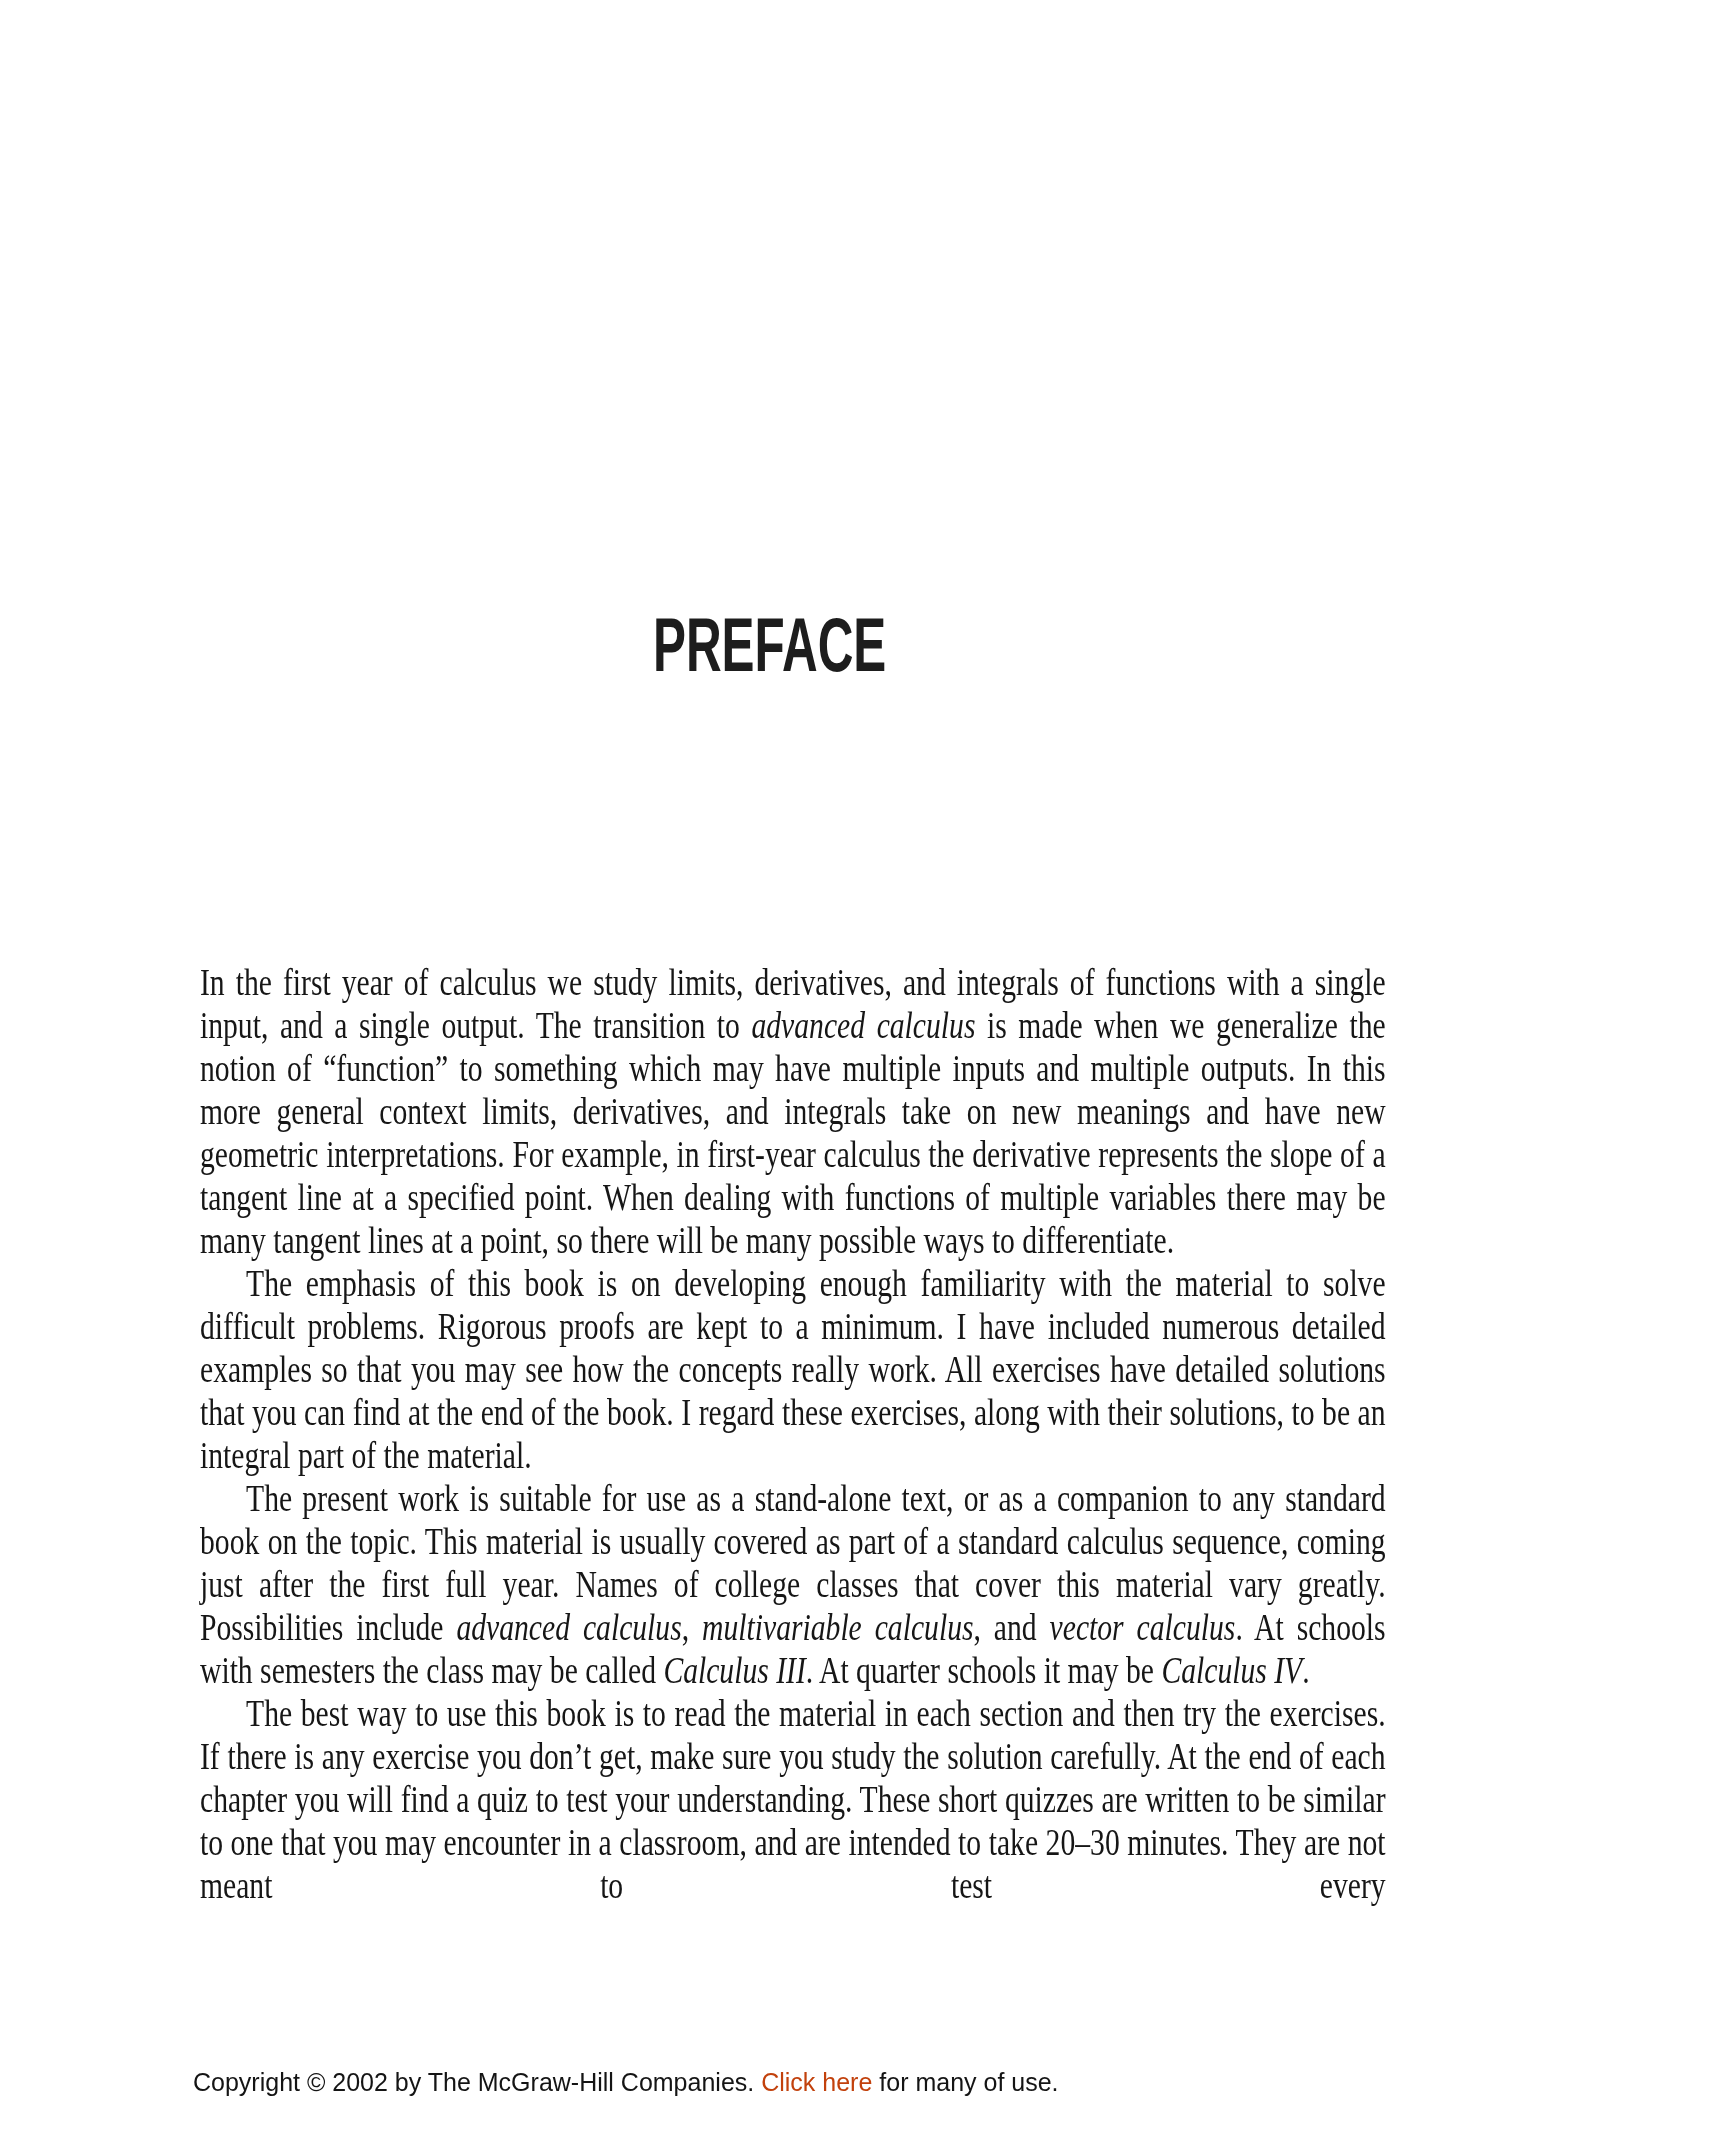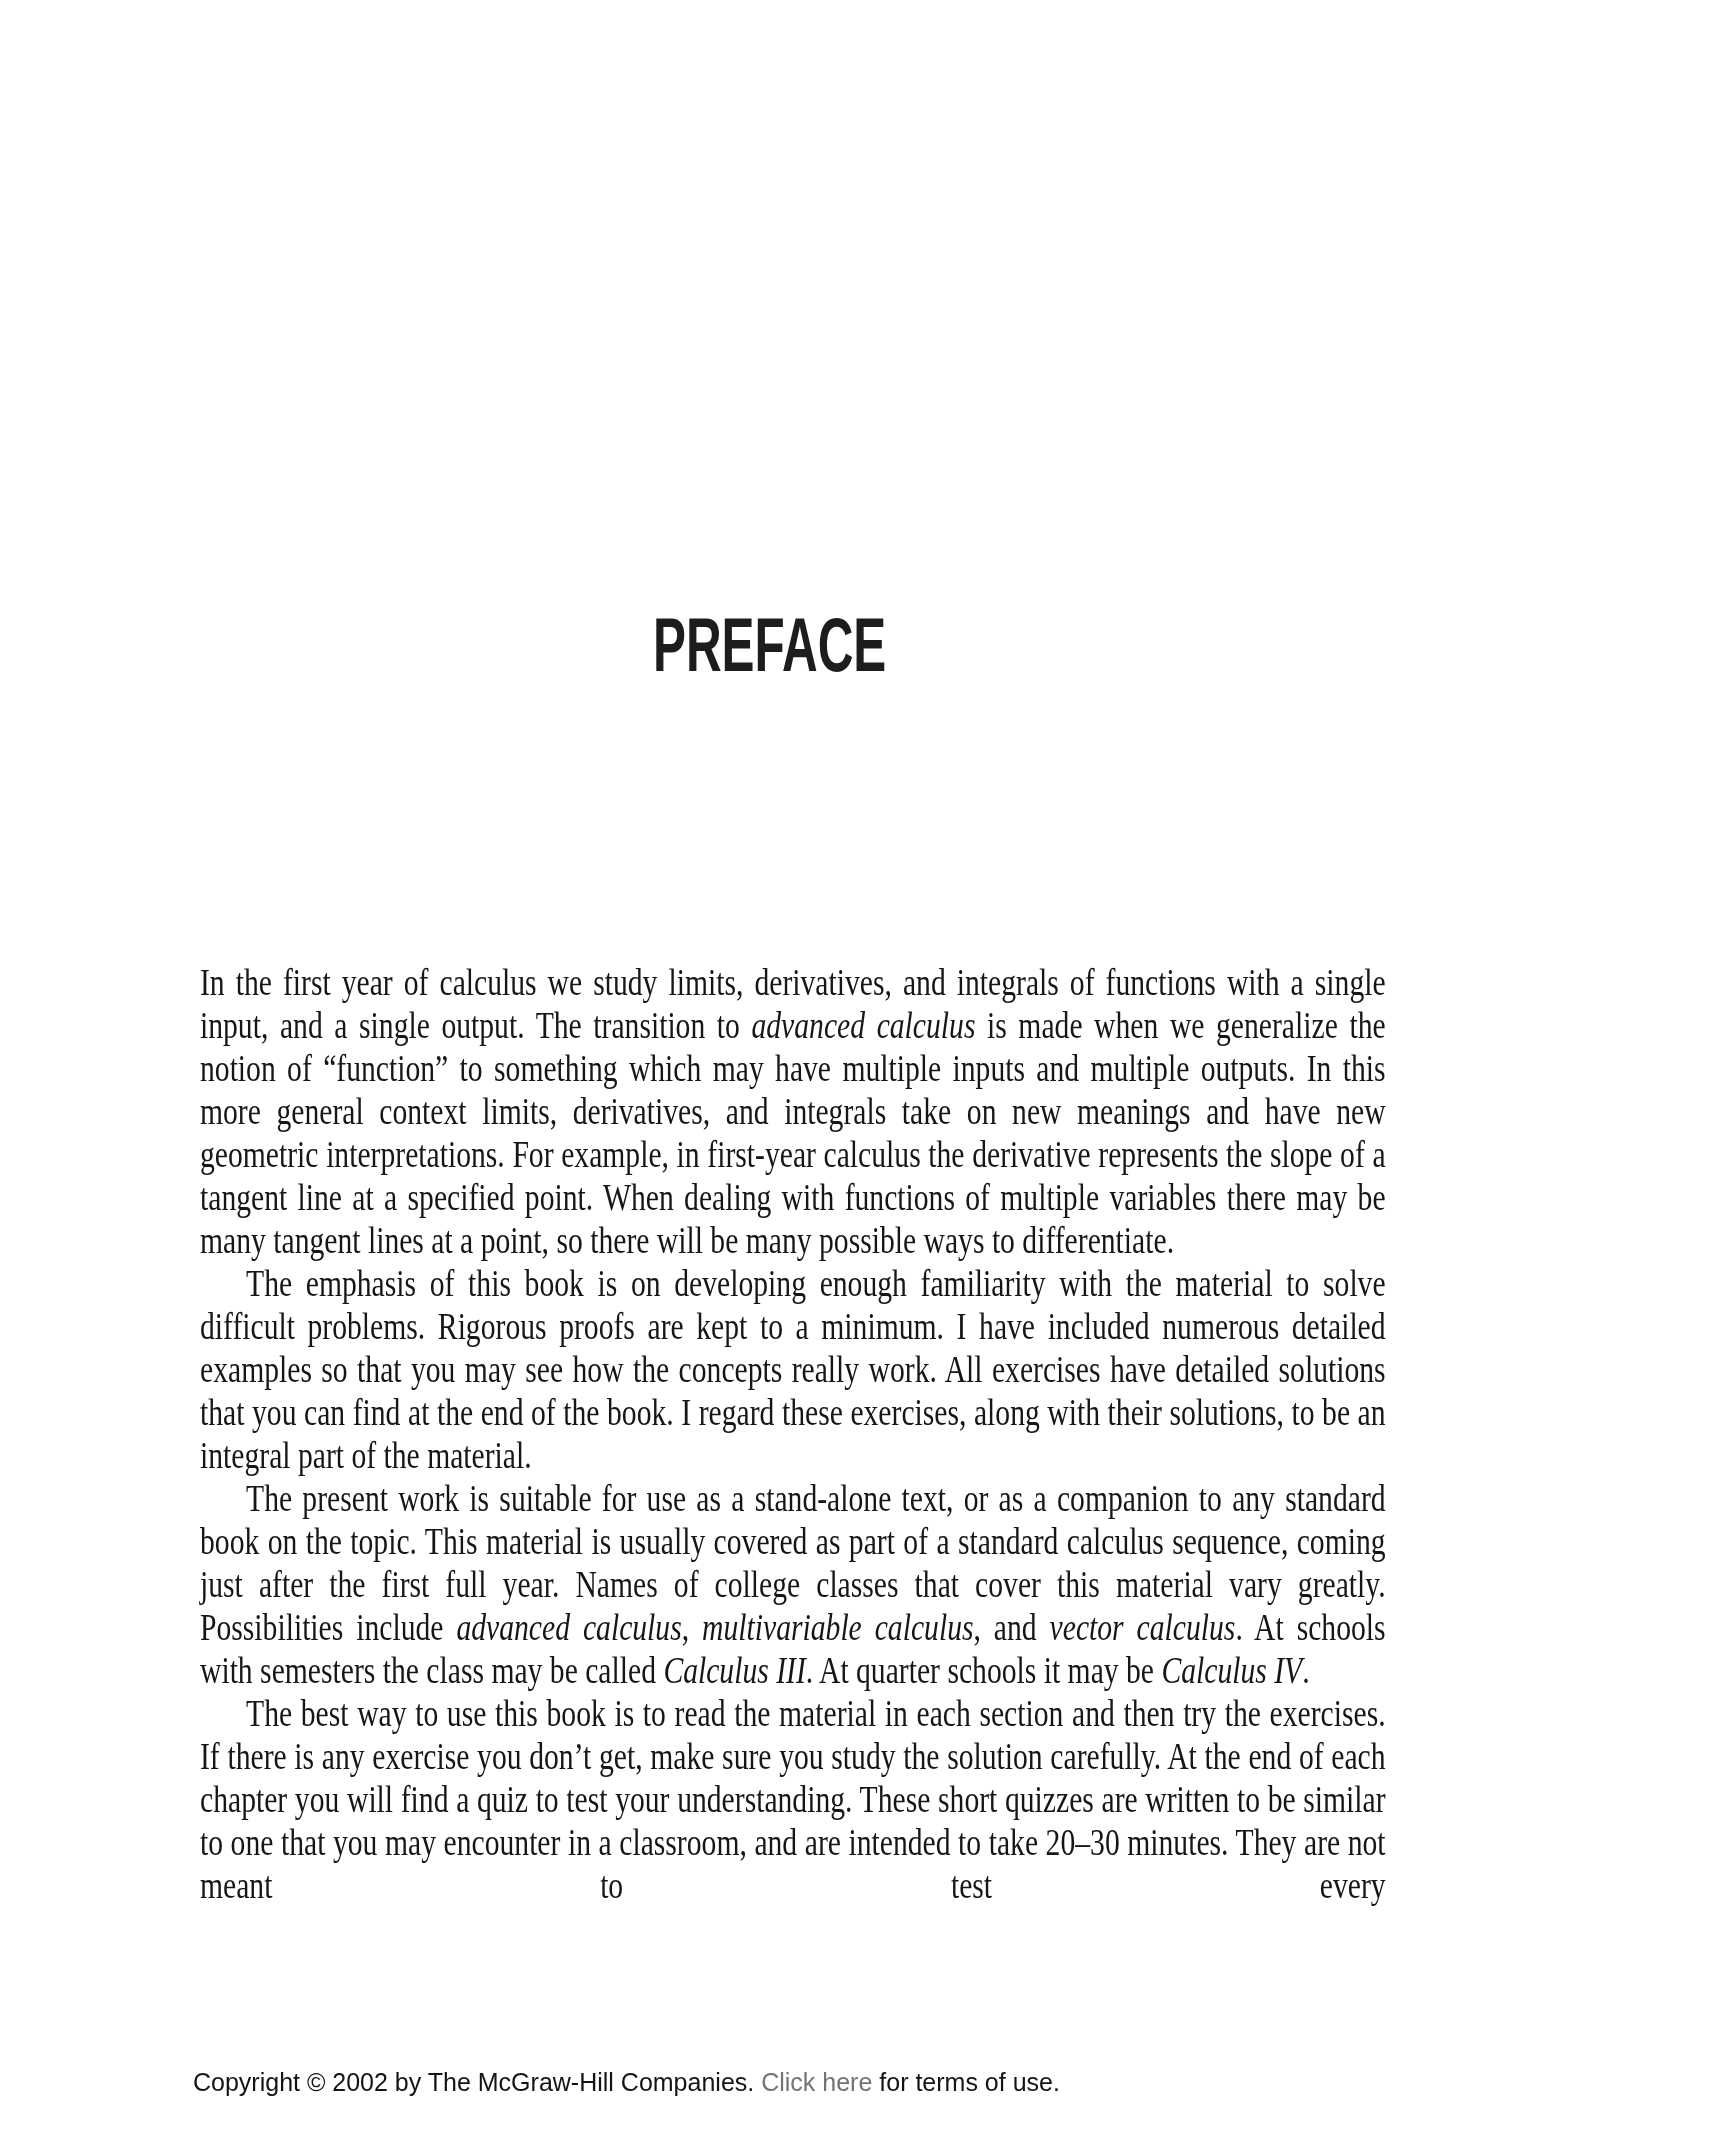--- a/index.html
+++ b/index.html
@@ -48,33 +48,33 @@
     position: absolute;
     left: 193px;
     top: 2066px;
     font-family: "Liberation Sans", "DejaVu Sans", sans-serif;
     font-size: 25px;
     line-height: 32px;
     color: #141414;
     white-space: nowrap;
   }
   .copyright a {
-    color: #737373;
+    color: #c2410c;
     text-decoration: none;
     cursor: pointer;
   }
 </style>
 </head>
 <body>
 
 <h1 class="page-title">PREFACE</h1>
 
 <div class="body-text">
     <p><span>In the first year of calculus we study limits, derivatives, and integrals of functions with a single input, and a single output. The transition to </span><em>advanced calculus</em><span> is made when we generalize the notion of “function” to something which may have multiple inputs and multiple outputs. In this more general context limits, derivatives, and integrals take on new meanings and have new geometric interpretations. For example, in first-year calculus the derivative represents the slope of a tangent line at a specified point. When dealing with functions of multiple variables there may be many tangent lines at a point, so there will be many possible ways to differentiate.</span></p>
     <p class="indent"><span>The emphasis of this book is on developing enough familiarity with the material to solve difficult problems. Rigorous proofs are kept to a minimum. I have included numerous detailed examples so that you may see how the concepts really work. All exercises have detailed solutions that you can find at the end of the book. I regard these exercises, along with their solutions, to be an integral part of the material.</span></p>
     <p class="indent"><span>The present work is suitable for use as a stand-alone text, or as a companion to any standard book on the topic. This material is usually covered as part of a standard calculus sequence, coming just after the first full year. Names of college classes that cover this material vary greatly. Possibilities include </span><em>advanced calculus</em><span>, </span><em>multivariable calculus</em><span>, and </span><em>vector calculus</em><span>. At schools with semesters the class may be called </span><em>Calculus III</em><span>. At quarter schools it may be </span><em>Calculus IV</em><span>.</span></p>
     <p class="indent justify-last"><span>The best way to use this book is to read the material in each section and then try the exercises. If there is any exercise you don’t get, make sure you study the solution carefully. At the end of each chapter you will find a quiz to test your understanding. These short quizzes are written to be similar to one that you may encounter in a classroom, and are intended to take 20–30 minutes. They are not meant to test every</span></p>
   </div>
 
 <div class="copyright">
-  <span>Copyright © 2002 by The McGraw-Hill Companies. </span><a>Click here</a><span> for terms of use.</span>
+  <span>Copyright © 2002 by The McGraw-Hill Companies. </span><a>Click here</a><span> for many of use.</span>
 </div>
 
 
 </body></html>

